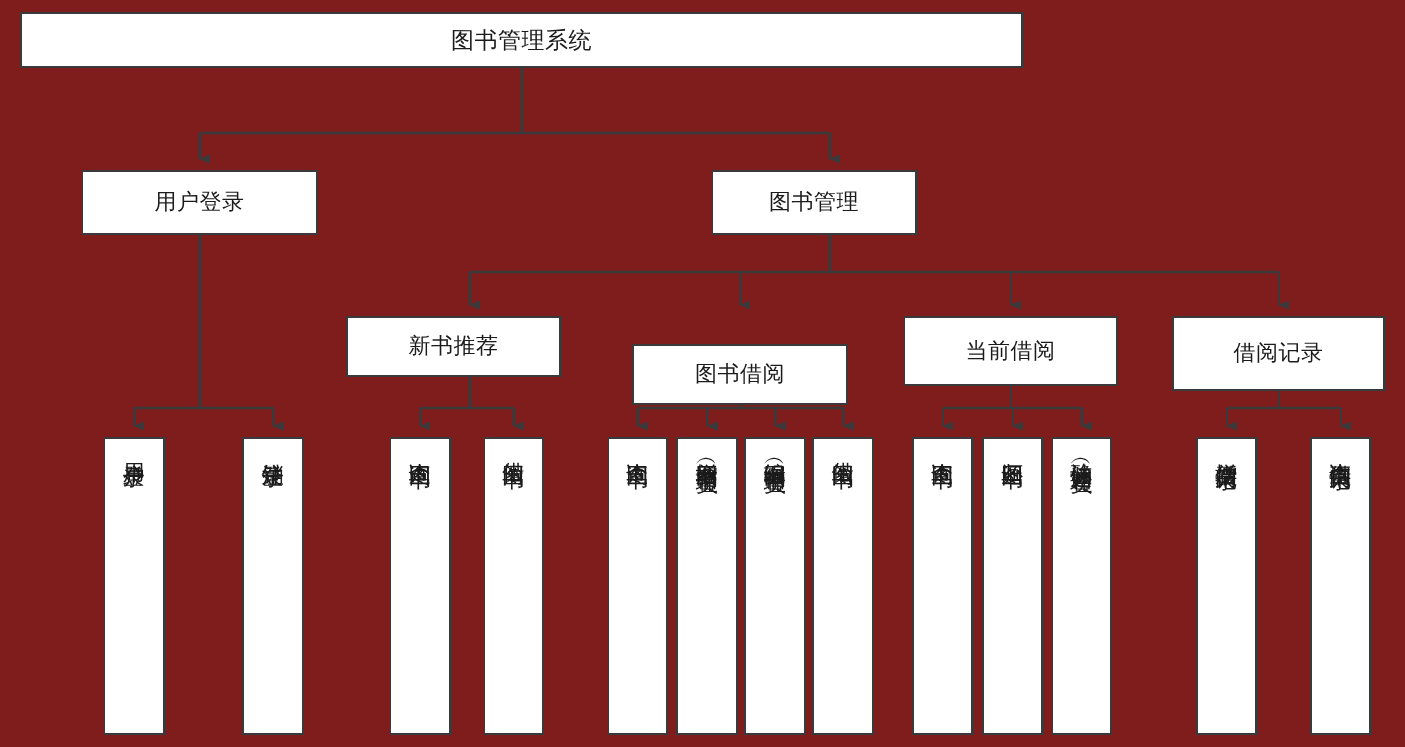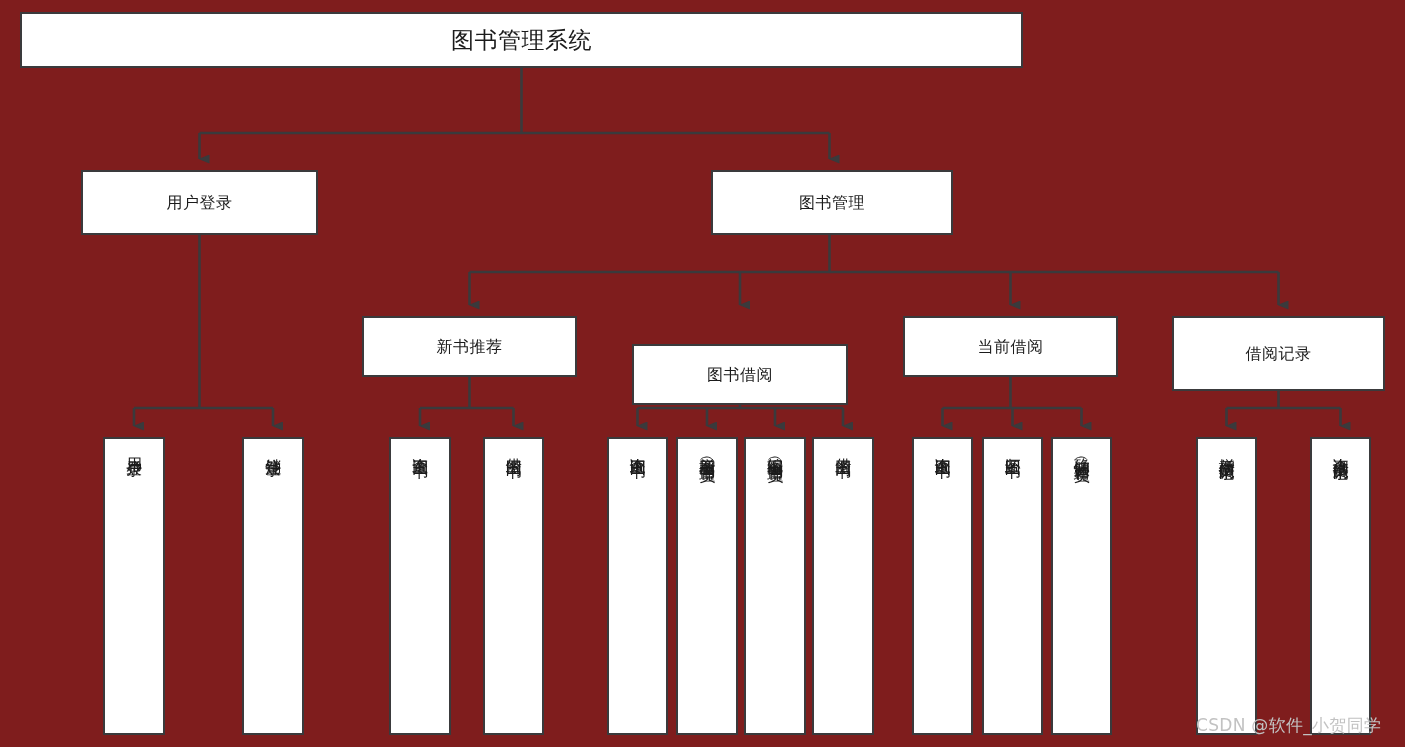--- a/index.html
+++ b/index.html
@@ -32,21 +32,21 @@
     position: absolute;
     box-sizing: border-box;
     background: #ffffff;
     border: 2.5px solid #3a3a3c;
     display: flex;
     align-items: center;
     justify-content: center;
     z-index: 3;
   }
   .node .label {
-    font-size: 16px;
+    font-size: 22px;
     line-height: 1.22;
     letter-spacing: 0.5px;
     color: #1b1b1b;
     text-align: center;
     white-space: nowrap;
   }
   .node.leaf .label {
     writing-mode: vertical-rl;
     text-orientation: upright;
     white-space: normal;
@@ -119,30 +119,30 @@
       </g>
   </svg>
 
   <div id="node-layer">
       <div class="node root " style="left: 20px; top: 12px; width: 1003px; height: 56px;">
         <div class="label">图书管理系统</div>
       </div>
       <div class="node " style="left: 81px; top: 170px; width: 237px; height: 65px;">
         <div class="label">用户登录</div>
       </div>
-      <div class="node " style="left: 711px; top: 170px; width: 242px; height: 65px;">
+      <div class="node " style="left: 711px; top: 170px; width: 206px; height: 65px;">
         <div class="label">图书管理</div>
       </div>
-      <div class="node " style="left: 362px; top: 316px; width: 215px; height: 61px;">
+      <div class="node " style="left: 346px; top: 316px; width: 215px; height: 61px;">
         <div class="label">新书推荐</div>
       </div>
       <div class="node " style="left: 632px; top: 316px; width: 216px; height: 61px; margin-top: 28px;">
         <div class="label">图书借阅</div>
       </div>
-      <div class="node " style="left: 903px; top: 316px; width: 215px; height: 61px;">
+      <div class="node " style="left: 903px; top: 316px; width: 215px; height: 70px;">
         <div class="label">当前借阅</div>
       </div>
       <div class="node " style="left: 1172px; top: 316px; width: 213px; height: 75px;">
         <div class="label">借阅记录</div>
       </div>
       <div class="node leaf" style="left: 103px; top: 437px; width: 62px; height: 298px;">
         <div class="label">用户登录</div>
       </div>
       <div class="node leaf" style="left: 242px; top: 437px; width: 62px; height: 298px;">
         <div class="label">注销登录</div>
@@ -175,15 +175,14 @@
         <div class="label">确认归还（管理员）</div>
       </div>
       <div class="node leaf" style="left: 1196px; top: 437px; width: 61px; height: 298px;">
         <div class="label">新增借阅记录</div>
       </div>
       <div class="node leaf" style="left: 1310px; top: 437px; width: 61px; height: 298px;">
         <div class="label">查询借阅记录</div>
       </div>
     </div>
 
-  <div id="watermark">CSDN @软件_小贺同学</div>
 
 </div>
 
 </body></html>

